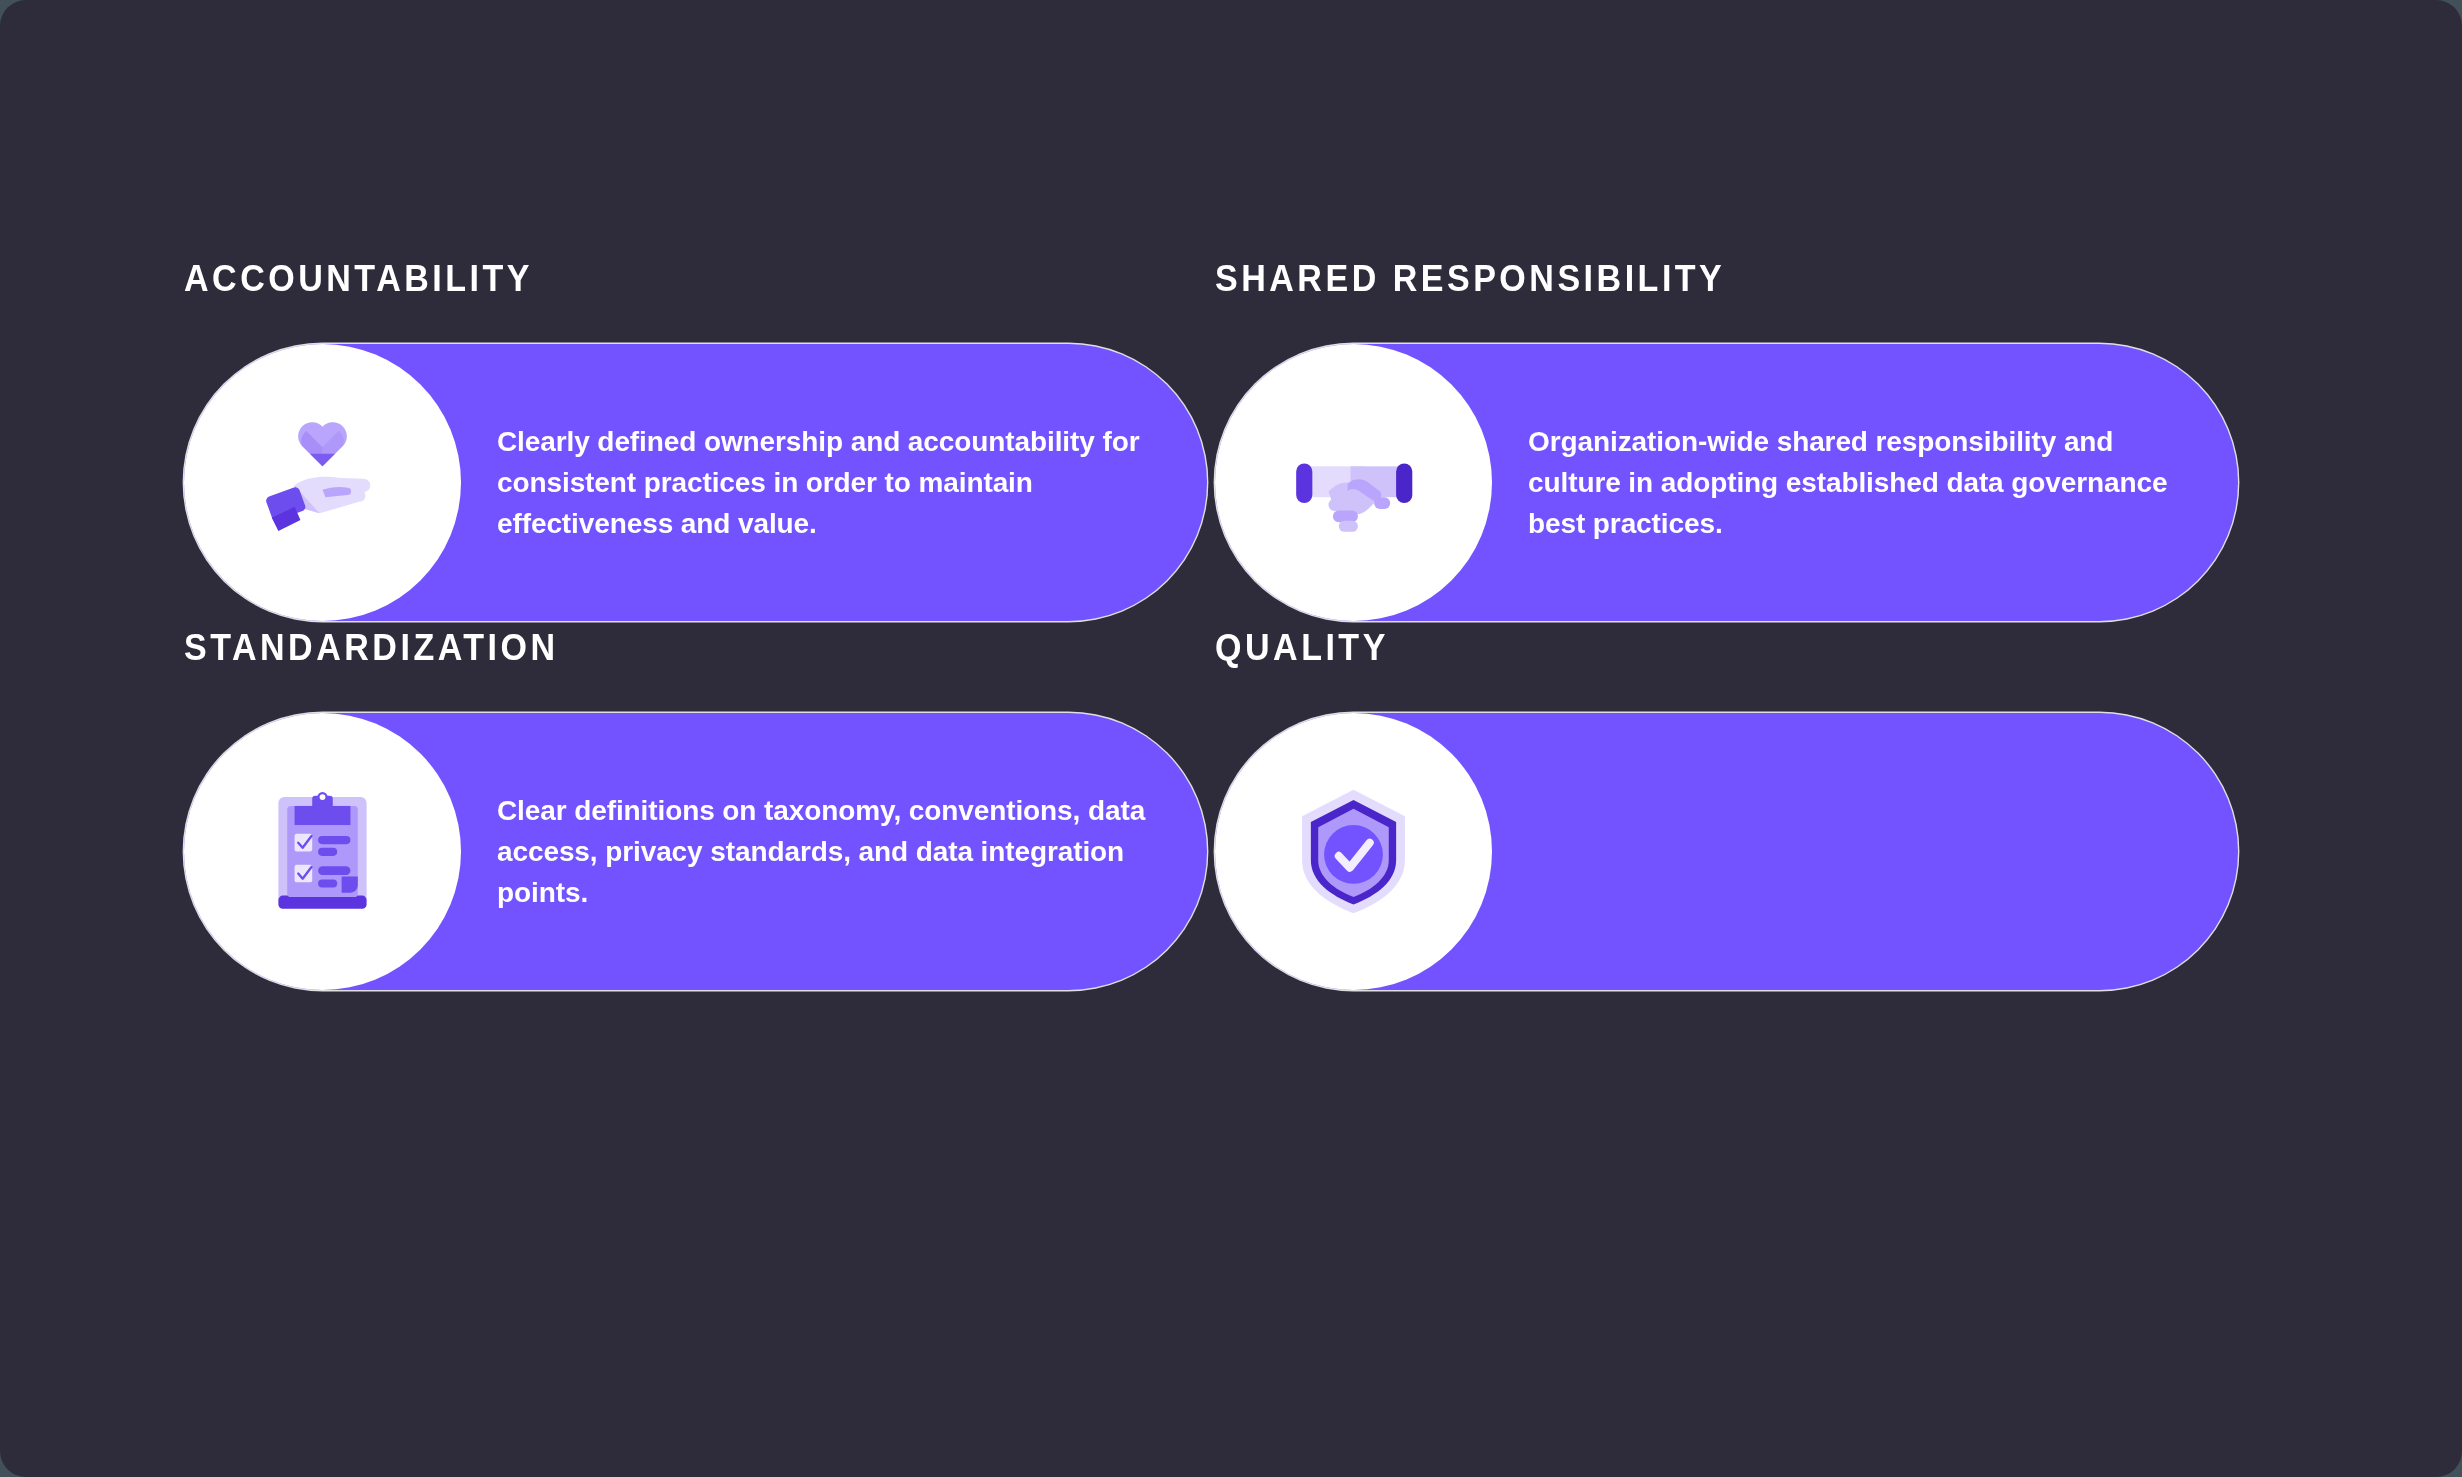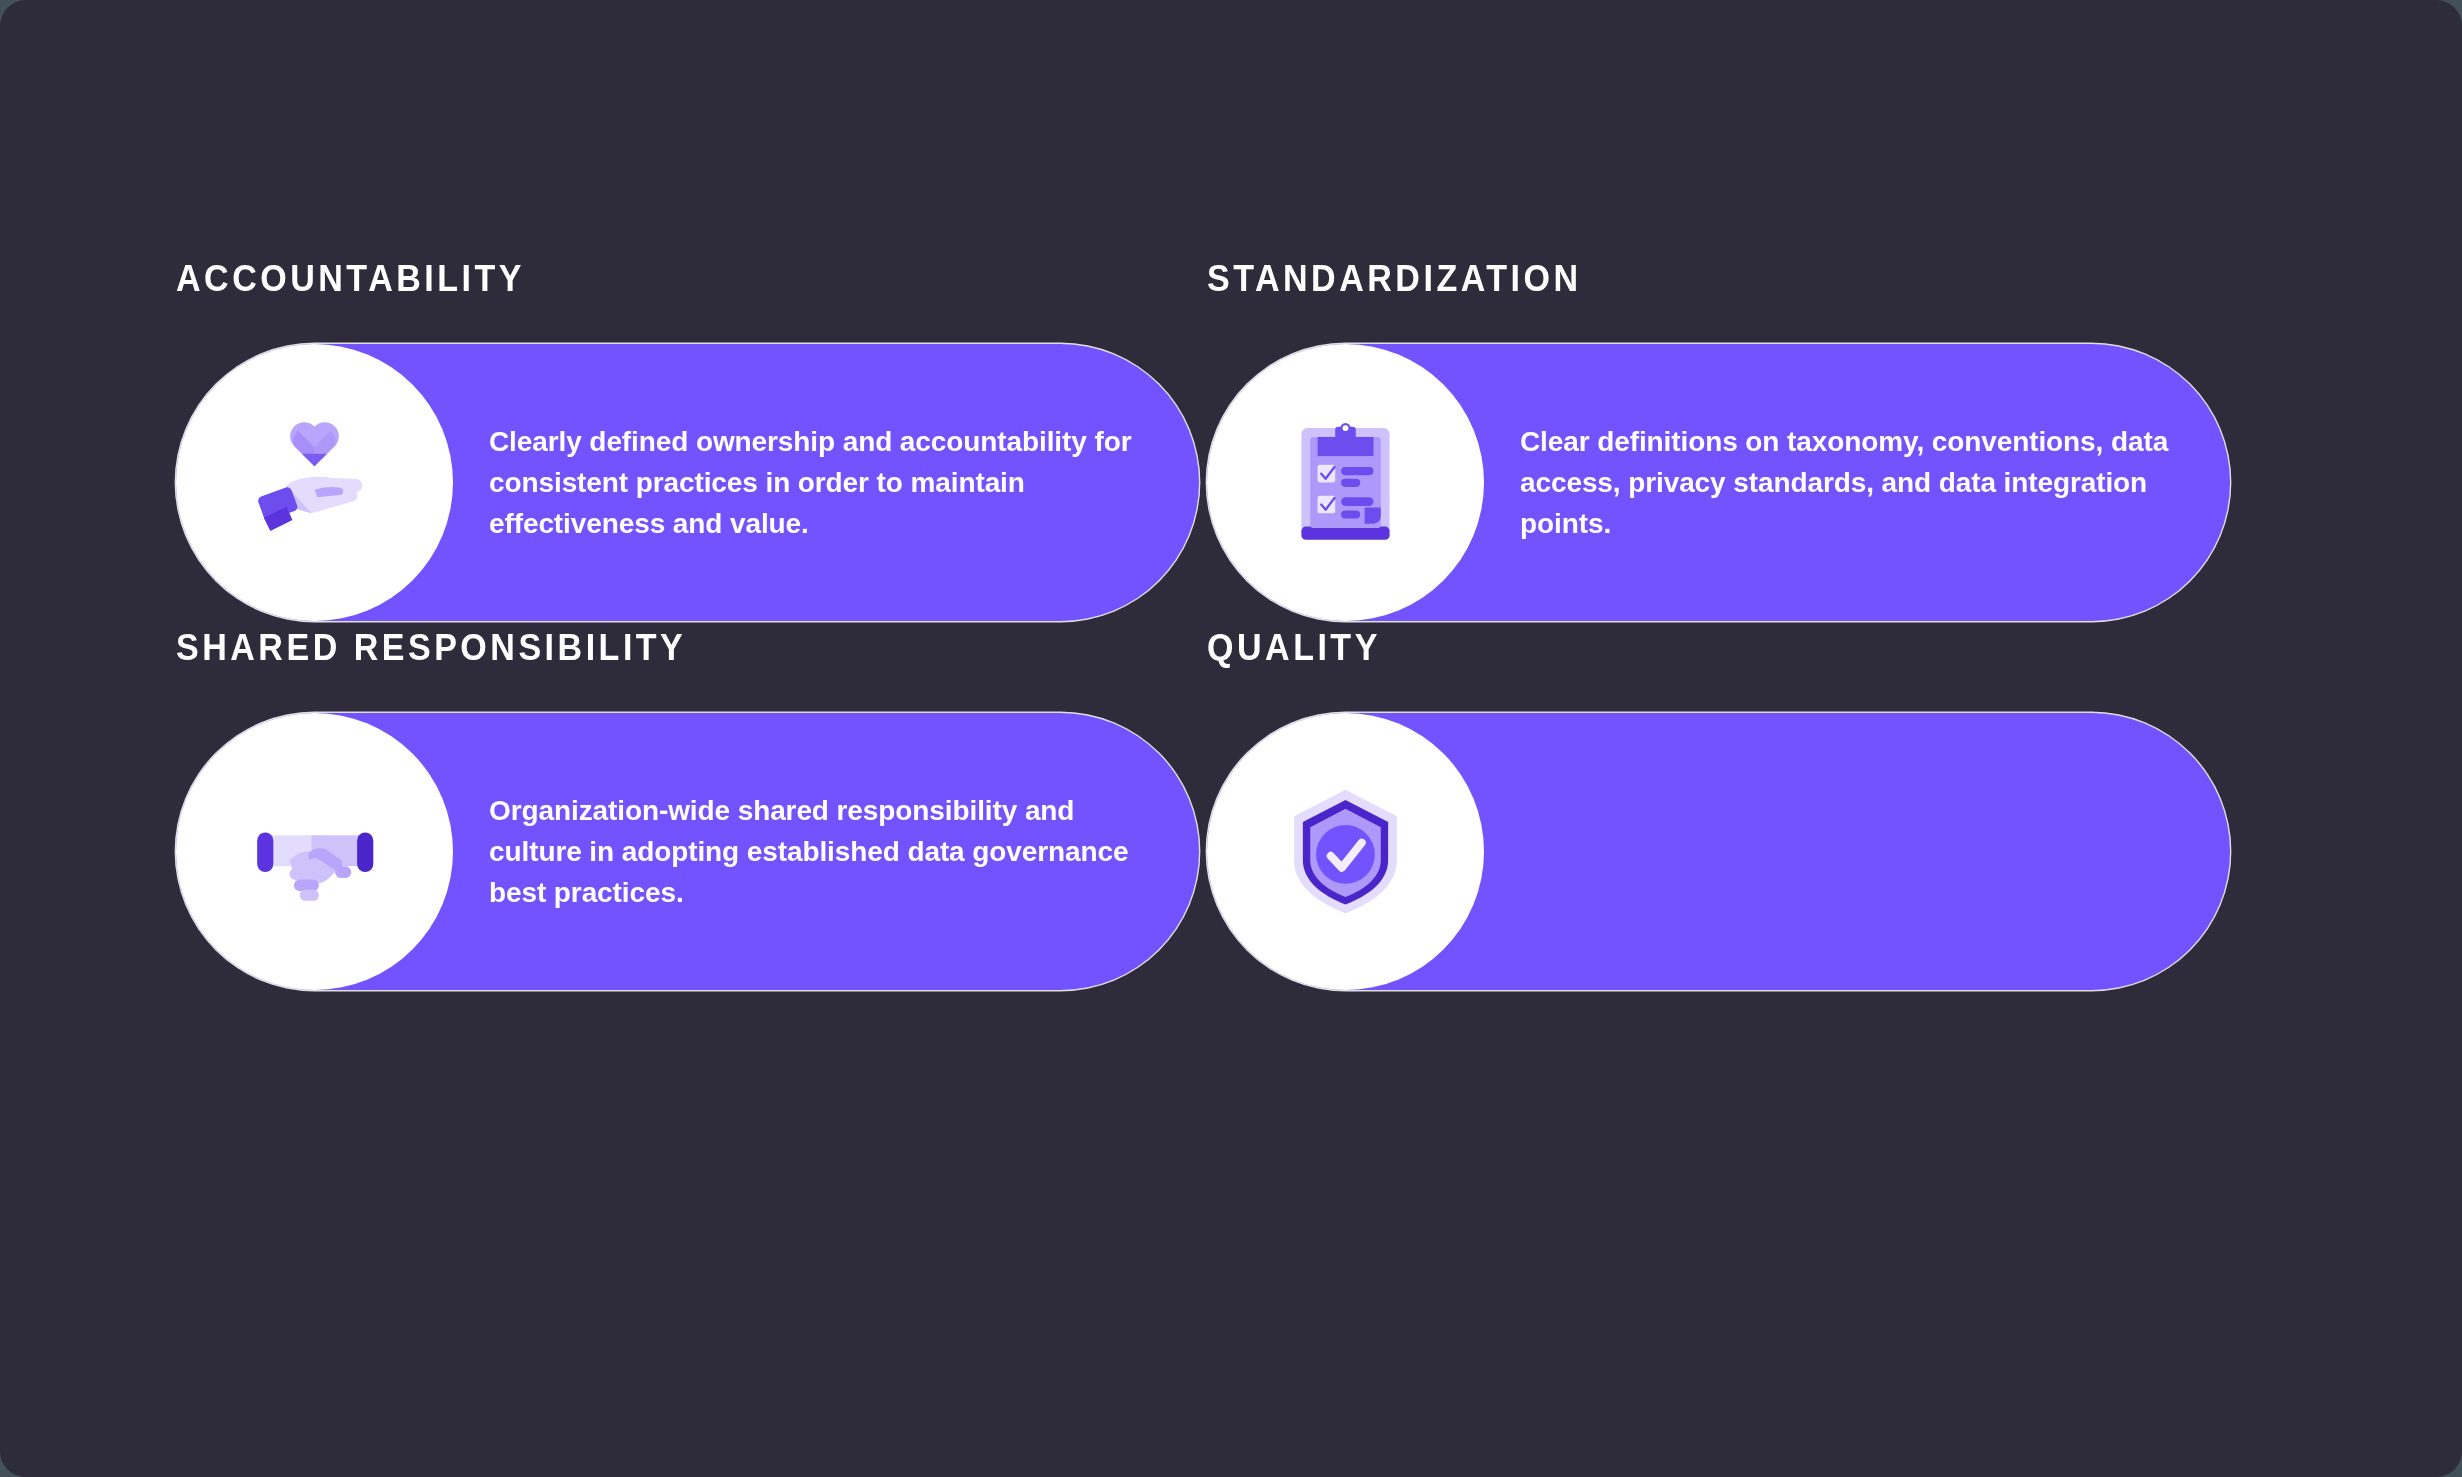--- a/index.html
+++ b/index.html
@@ -17,21 +17,21 @@
     height: 1477px;
     background: #2E2B3B;
     border-radius: 26px;
     overflow: hidden;
     font-family: "Liberation Sans", "DejaVu Sans", sans-serif;
   }
 
   
   .grid {
     position: absolute;
-    left: 176px;
+    left: 184px;
     top: 260px;
     width: 2120px;
     display: grid;
     grid-template-columns: 1023px 1023px;
     grid-template-rows: auto auto;
     column-gap: 105px;
     row-gap: 219px;
     gap: 8px;
   }
 
@@ -128,20 +128,51 @@
 
             <rect x="26" y="112" width="48" height="34" rx="6" transform="rotate(-20 50 129)" fill="#6E4DEE"></rect>
             <path d="M31 148 L62 133 L70 151 L40 166 Z" fill="#5B34E0"></path>
           </svg>
         </div>
 
         <div class="card-body">Clearly defined ownership and accountability for consistent practices in order to maintain effectiveness and value.</div>
       </div>
     </div>
 
+    <div class="card">
+      <div class="card-heading">SHARED RESPONSIBILITY</div>
+
+      <div class="pill">
+
+        <div class="icon-circle">
+          <svg viewBox="0 0 200 200">
+
+            <rect x="36" y="78" width="80" height="42" fill="#E4DCFD"></rect>
+
+            <rect x="96" y="78" width="72" height="42" fill="#CFC2FB"></rect>
+
+            <path d="M66 112 C78 100 92 96 104 104 L118 96 C130 92 144 102 140 116
+                     L120 136 C112 144 100 146 92 140 L70 124 Z" fill="#CFC2FB"></path>
+            <path d="M92 102 C100 94 112 94 120 100 L136 112 A8 8 0 0 1 126 124
+                     L108 112 C102 108 96 108 92 112 Z" fill="#B9A5FB"></path>
+
+            <rect x="66" y="122" width="40" height="17" rx="8.5" fill="#CFC2FB"></rect>
+            <rect x="72" y="138" width="34" height="16" rx="8" fill="#B9A5FB"></rect>
+            <rect x="80" y="152" width="26" height="15" rx="7.5" fill="#CFC2FB"></rect>
+            <rect x="128" y="120" width="22" height="16" rx="8" fill="#B9A5FB"></rect>
+
+            <rect x="22" y="74" width="22" height="54" rx="11" fill="#5B34E0"></rect>
+            <rect x="158" y="74" width="22" height="54" rx="11" fill="#4A25C9"></rect>
+          </svg>
+        </div>
+
+        <div class="card-body">Organization-wide shared responsibility and culture in adopting established data governance best practices.</div>
+      </div>
+    </div>
+
     <div class="card row2">
       <div class="card-heading">STANDARDIZATION</div>
 
       <div class="pill">
 
         <div class="icon-circle">
           <svg viewBox="0 0 200 200">
 
             <rect x="40" y="26" width="120" height="148" rx="8" fill="#CFC2FB"></rect>
             <rect x="40" y="160" width="120" height="18" rx="6" fill="#5B34E0"></rect>
@@ -164,51 +195,20 @@
             <rect x="94" y="138" width="26" height="11" rx="5.5" fill="#6E4DEE"></rect>
 
             <path d="M126 134 h22 v12 a10 10 0 0 1 -10 10 h-12 z" fill="#6E4DEE"></path>
           </svg>
         </div>
 
         <div class="card-body">Clear definitions on taxonomy, conventions, data access, privacy standards, and data integration points.</div>
       </div>
     </div>
 
-    <div class="card">
-      <div class="card-heading">SHARED RESPONSIBILITY</div>
-
-      <div class="pill">
-
-        <div class="icon-circle">
-          <svg viewBox="0 0 200 200">
-
-            <rect x="36" y="78" width="80" height="42" fill="#E4DCFD"></rect>
-
-            <rect x="96" y="78" width="72" height="42" fill="#CFC2FB"></rect>
-
-            <path d="M66 112 C78 100 92 96 104 104 L118 96 C130 92 144 102 140 116
-                     L120 136 C112 144 100 146 92 140 L70 124 Z" fill="#CFC2FB"></path>
-            <path d="M92 102 C100 94 112 94 120 100 L136 112 A8 8 0 0 1 126 124
-                     L108 112 C102 108 96 108 92 112 Z" fill="#B9A5FB"></path>
-
-            <rect x="66" y="122" width="40" height="17" rx="8.5" fill="#CFC2FB"></rect>
-            <rect x="72" y="138" width="34" height="16" rx="8" fill="#B9A5FB"></rect>
-            <rect x="80" y="152" width="26" height="15" rx="7.5" fill="#CFC2FB"></rect>
-            <rect x="128" y="120" width="22" height="16" rx="8" fill="#B9A5FB"></rect>
-
-            <rect x="22" y="74" width="22" height="54" rx="11" fill="#5B34E0"></rect>
-            <rect x="158" y="74" width="22" height="54" rx="11" fill="#4A25C9"></rect>
-          </svg>
-        </div>
-
-        <div class="card-body">Organization-wide shared responsibility and culture in adopting established data governance best practices.</div>
-      </div>
-    </div>
-
     <div class="card row2">
       <div class="card-heading">QUALITY</div>
 
       <div class="pill">
 
         <div class="icon-circle">
           <svg viewBox="0 0 200 200">
 
             <path d="M100 16 L170 52 V112 C170 146 138 170 100 184
                      C62 170 30 146 30 112 V52 Z" fill="#E4DCFD"></path>

